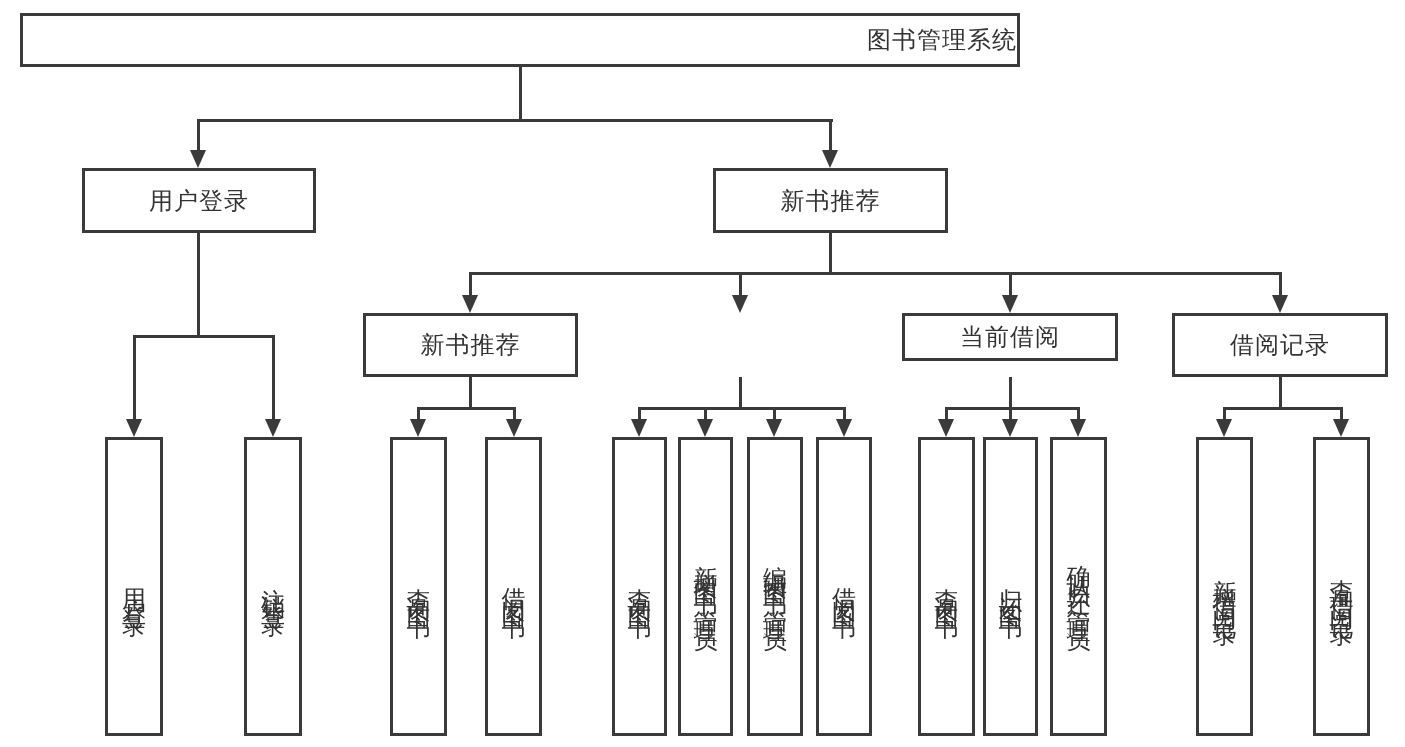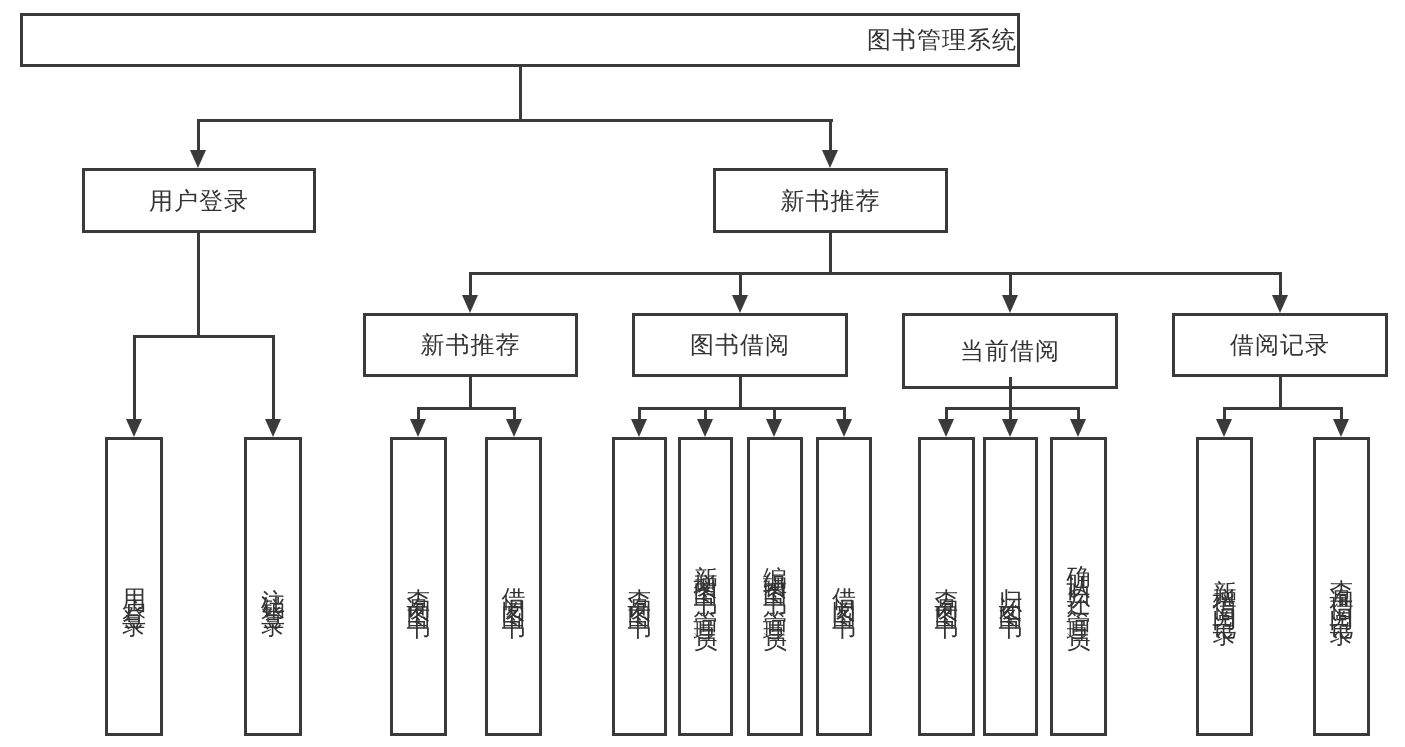--- a/index.html
+++ b/index.html
@@ -70,24 +70,21 @@
   <div class="line" style="left:739px;top:272px;width:3px;height:24px;"></div>
   <div class="arrow" style="left:732px;top:295px;"></div>
   <div class="line" style="left:1009px;top:272px;width:3px;height:24px;"></div>
   <div class="arrow" style="left:1002px;top:295px;"></div>
   <div class="line" style="left:1279px;top:272px;width:3px;height:24px;"></div>
   <div class="arrow" style="left:1272px;top:295px;"></div>
 
   <div class="node" style="left:363px;top:313px;width:215px;height:64px;">
     <span>新书推荐</span>
   </div>
-  <div class="node" style="left:632px;top:313px;width:216px;height:64px;">
-    <span>图书借阅</span>
-  </div>
-  <div class="node" style="left:902px;top:313px;width:216px;height:76px;">
+  <div class="node" style="left:902px;top:313px;width:216px;height:48px;">
     <span>当前借阅</span>
   </div>
   <div class="node" style="left:1172px;top:313px;width:216px;height:64px;">
     <span>借阅记录</span>
   </div>
 
   <div class="line" style="left:469px;top:377px;width:3px;height:30px;"></div>
   <div class="line" style="left:417px;top:407px;width:99px;height:3px;"></div>
   <div class="line" style="left:417px;top:407px;width:3px;height:13px;"></div>
   <div class="arrow" style="left:410px;top:419px;"></div>

